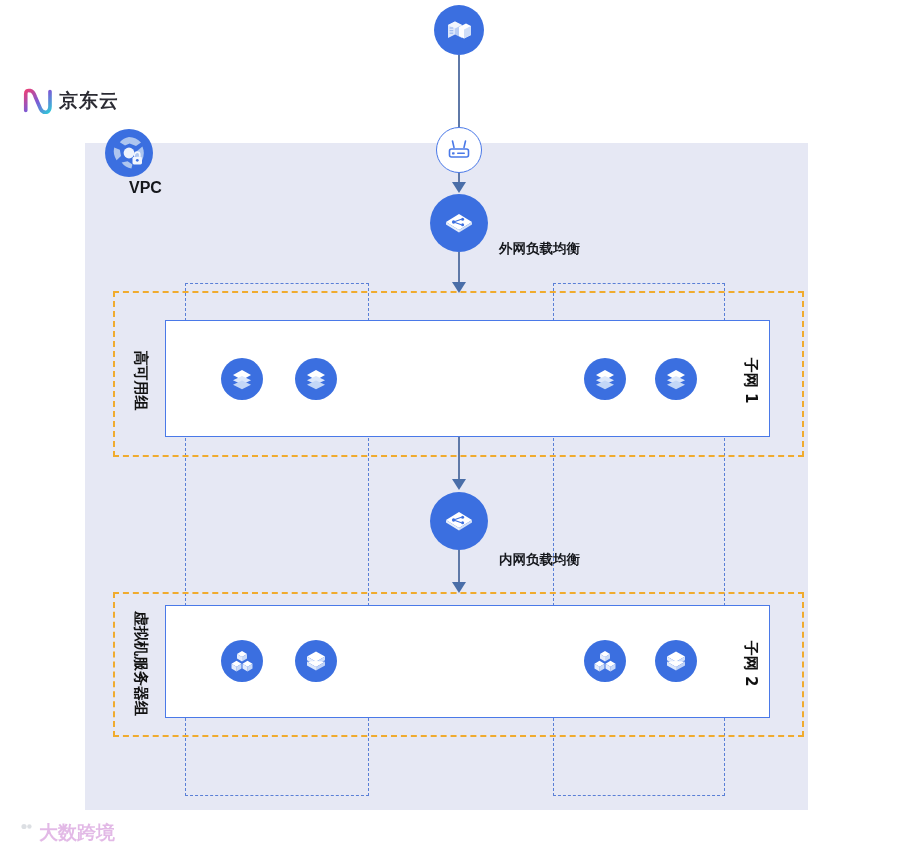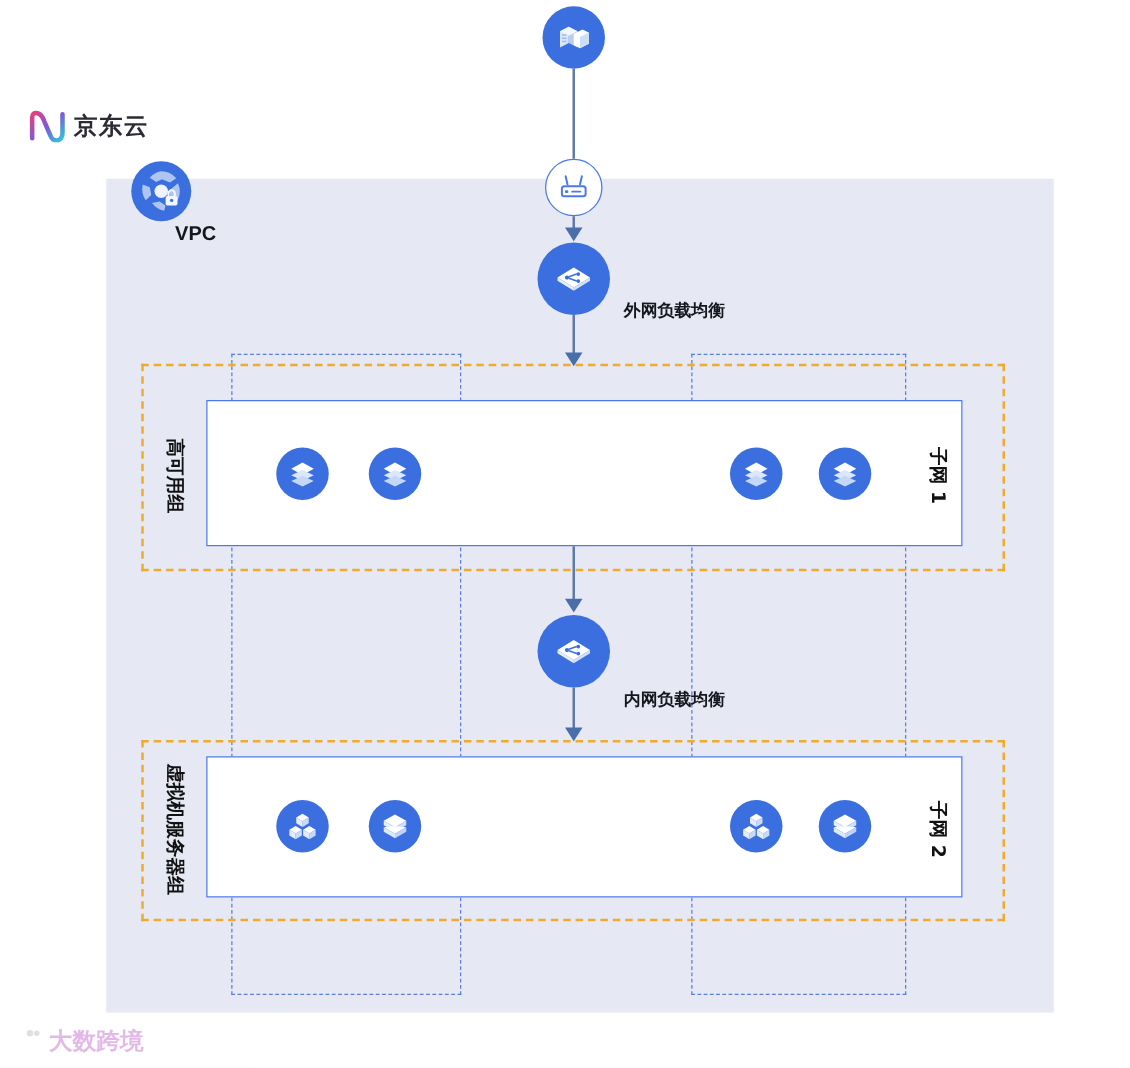--- a/index.html
+++ b/index.html
@@ -5,21 +5,21 @@
   html, body {
     margin: 0;
     padding: 0;
     background: #ffffff;
   }
   body {
     font-family: "Liberation Sans", "DejaVu Sans", sans-serif;
   }
   #canvas {
     position: relative;
-    width: 904px;
+    width: 808px;
     height: 854px;
     background: #ffffff;
     overflow: hidden;
   }
 
   
   .vpc-panel {
     position: absolute;
     left: 85px;
     top: 143px;
@@ -61,24 +61,25 @@
     box-sizing: border-box;
   }
 
   
   .vpc-icon { left: 105px; top: 129px; width: 48px; height: 48px; }
   .vpc-label {
     position: absolute;
     left: 85px;
     top: 179px;
     width: 88px;
-    text-align: right;
+    text-align: left;
     font-size: 16px;
     font-weight: 700;
     color: #15171c;
+    padding-left: 44px;
   }
 
   
   .vline {
     position: absolute;
     width: 2px;
     background: #5f79a8;
   }
   .arrowhead {
     position: absolute;

